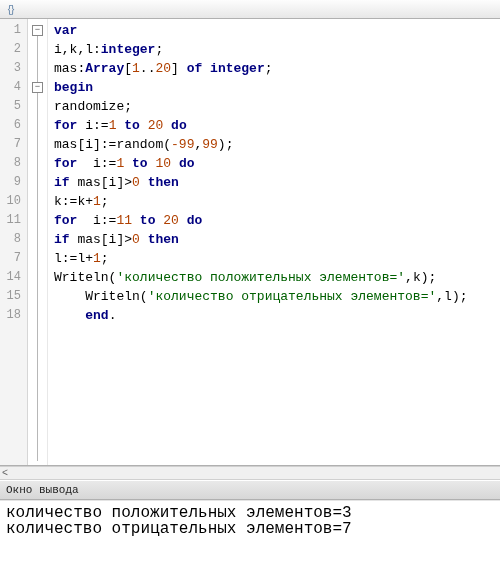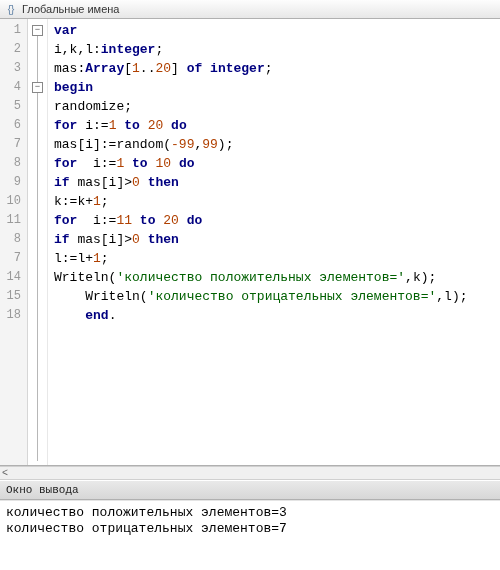--- a/index.html
+++ b/index.html
@@ -115,33 +115,32 @@
     font-family: Liberation Mono, monospace;
     font-size: 11px;
     color: #222;
   }
   .output {
     background: #fff;
     flex: 0 0 auto;
     height: 70px;
     padding: 4px 6px;
     font-family: "Courier New", monospace;
-    font-size: 13px;
+    font-size: 16px;
     line-height: 16px;
     color: #000;
     white-space: pre;
     border-top: 1px solid #e4e4e4;
   }
 </style>
 </head>
 <body>
 
 <div class="header">
   <span class="header-icon">{}</span>
-  <span>Глобальные имена</span>
 </div>
 
 <div class="editor">
   <div class="gutter" id="gutter">
       <div>1</div>
       <div>2</div>
       <div>3</div>
       <div>4</div>
       <div>5</div>
       <div>6</div>

